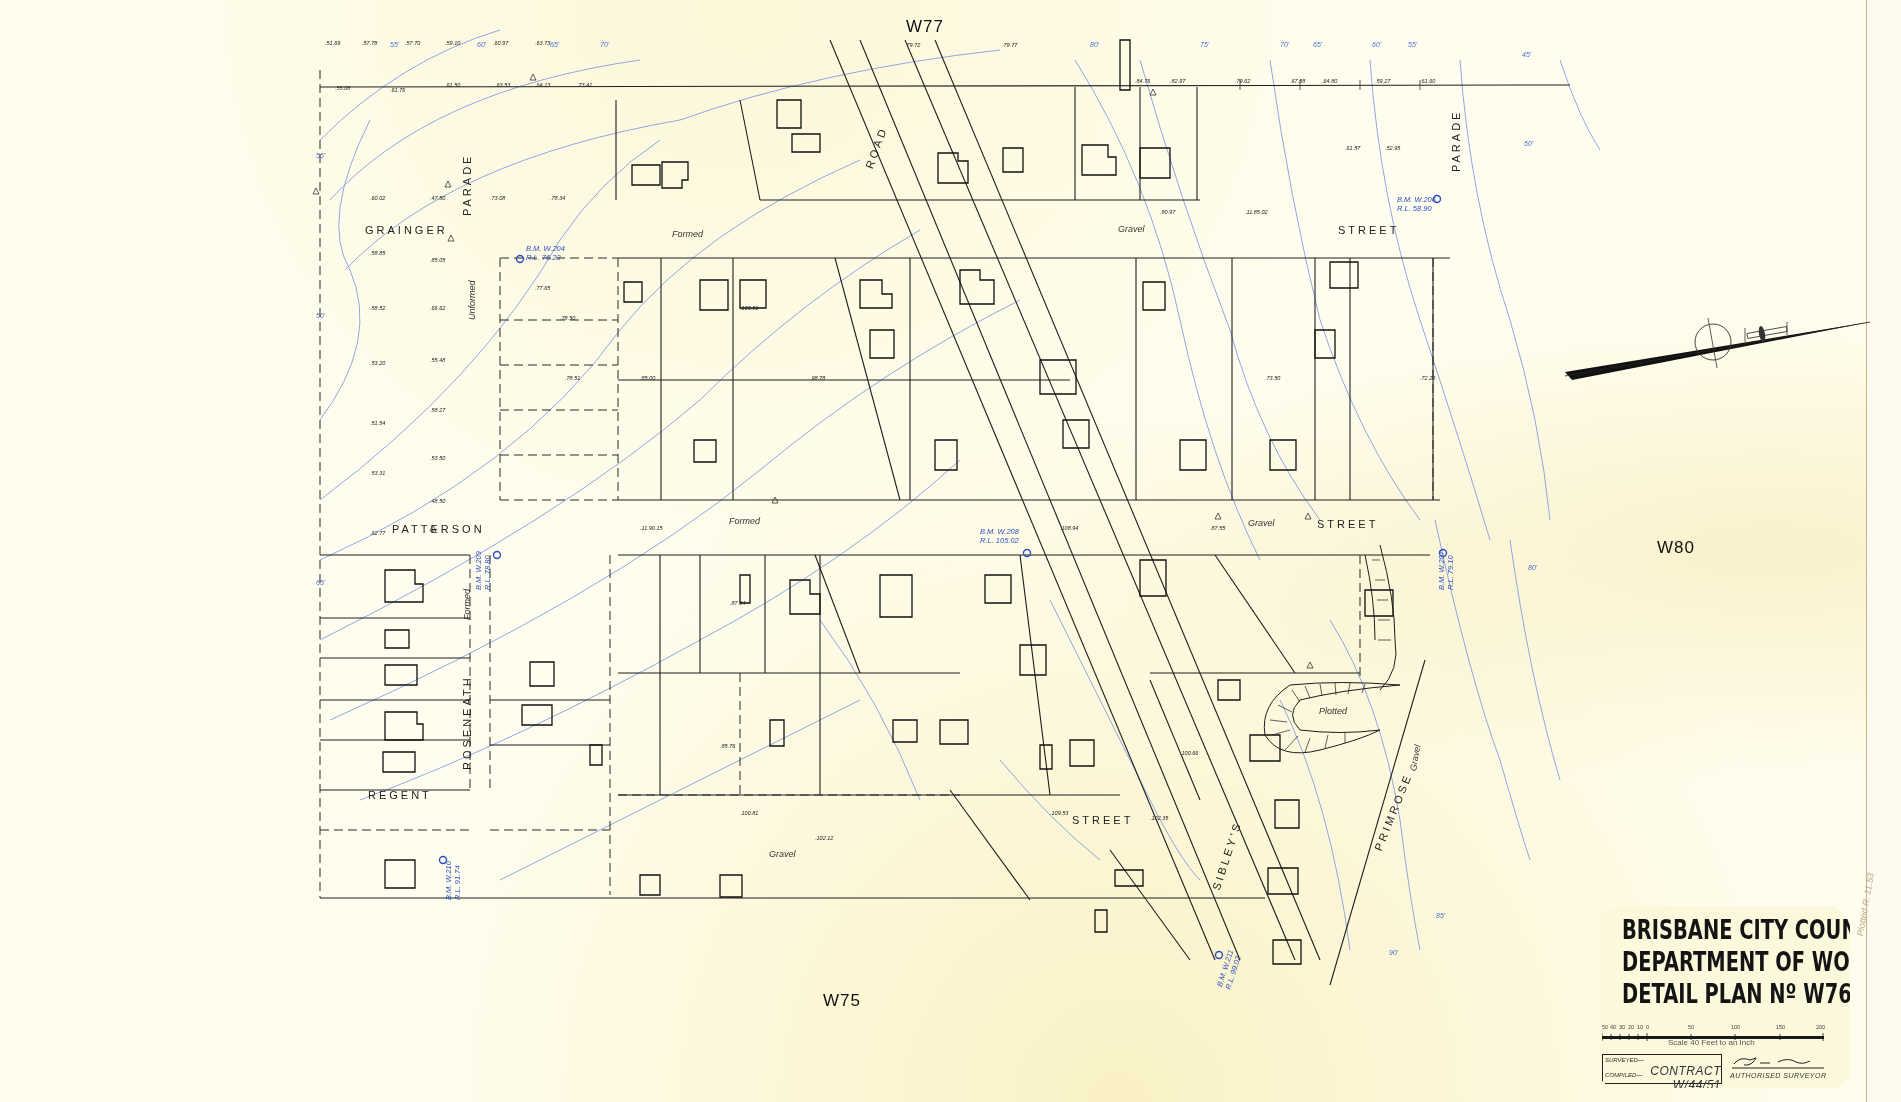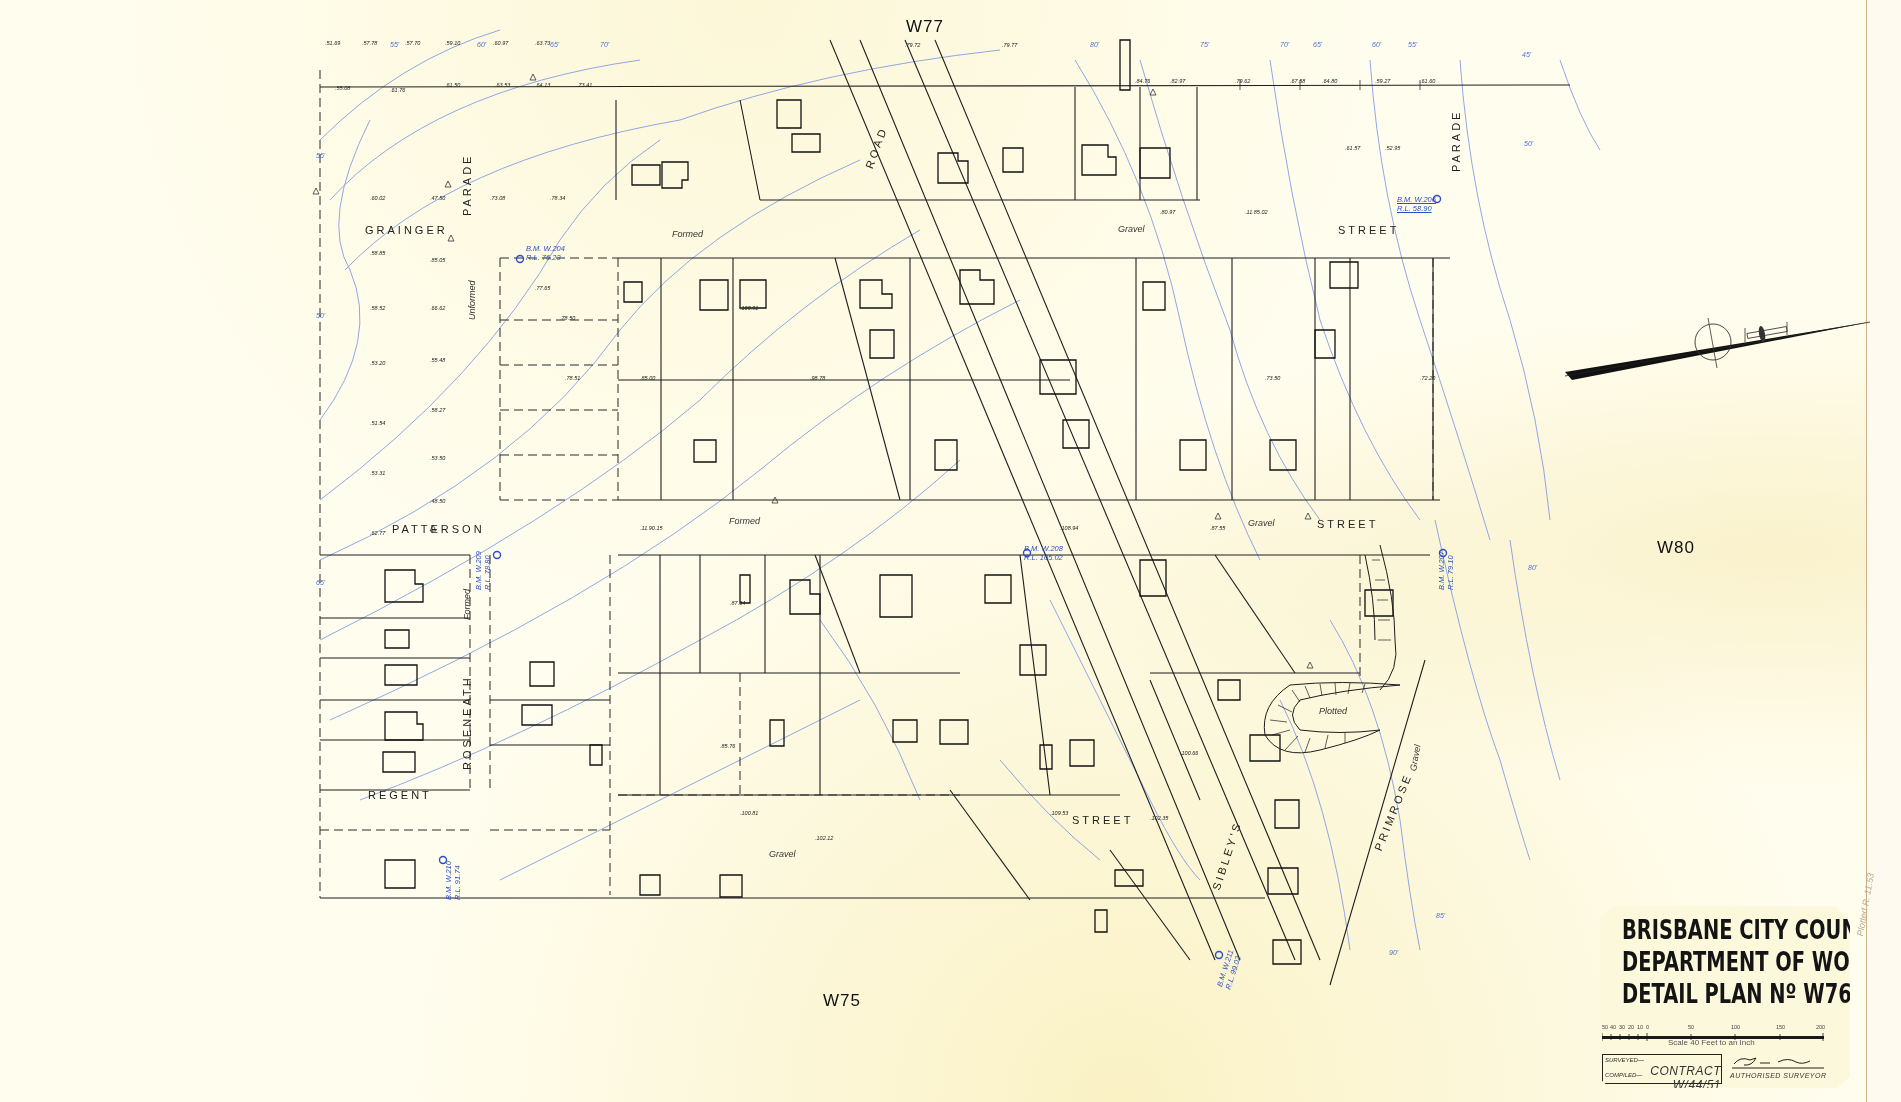--- a/index.html
+++ b/index.html
@@ -418,22 +418,22 @@
 <div class="surface-label" style="left:1118px; top:224px;">Gravel</div>
 <div class="surface-label" style="left:729px; top:516px;">Formed</div>
 <div class="surface-label" style="left:1248px; top:518px;">Gravel</div>
 <div class="surface-label" style="left:462px; top:620px; transform:rotate(-90deg); transform-origin:left top;">Formed</div>
 <div class="surface-label" style="left:769px; top:849px;">Gravel</div>
 <div class="surface-label" style="left:1408px; top:770px; transform:rotate(-80deg); transform-origin:left top;">Gravel</div>
 <div class="surface-label" style="left:1319px; top:706px;">Plotted</div>
 
 <div class="bm-label" style="left:526px; top:244px;"><span>B.M. W.204</span><br><span>R.L. 76.23</span></div>
 <div class="bm-label" style="left:474px; top:590px; transform:rotate(-90deg); transform-origin:left top;"><span>B.M. W.209</span><br><span>R.L. 78.80</span></div>
-<div class="bm-label" style="left:980px; top:544px;margin-left:44px;"><span>B.M. W.208</span><br><span>R.L. 105.02</span></div>
-<div class="bm-label" style="left:1397px; top:195px;text-decoration:underline;"><span>B.M. W.206</span><br><span>R.L. 58.90</span></div>
+<div class="bm-label" style="left:980px; top:527px;"><span>B.M. W.208</span><br><span>R.L. 105.02</span></div>
+<div class="bm-label" style="left:1397px; top:195px;"><span>B.M. W.206</span><br><span>R.L. 58.90</span></div>
 <div class="bm-label" style="left:1437px; top:590px; transform:rotate(-90deg); transform-origin:left top;"><span>B.M. W.207</span><br><span>R.L. 79.10</span></div>
 <div class="bm-label" style="left:444px; top:900px; transform:rotate(-90deg); transform-origin:left top;"><span>B.M. W.210</span><br><span>R.L. 91.74</span></div>
 <div class="bm-label" style="left:1215px; top:985px; transform:rotate(-72deg); transform-origin:left top;"><span>B.M. W.211</span><br><span>R.L. 99.02</span></div>
 
 <div class="title-block">
   <div class="tb-line l1">BRISBANE CITY COUNCIL</div>
   <div class="tb-line l2">DEPARTMENT OF WORKS</div>
   <div class="tb-line l3">DETAIL PLAN Nº W76</div>
   <div class="tb-scale-text">Scale  40 Feet to an Inch</div>
   <svg class="tb-scalebar" viewBox="0 0 222 10">

